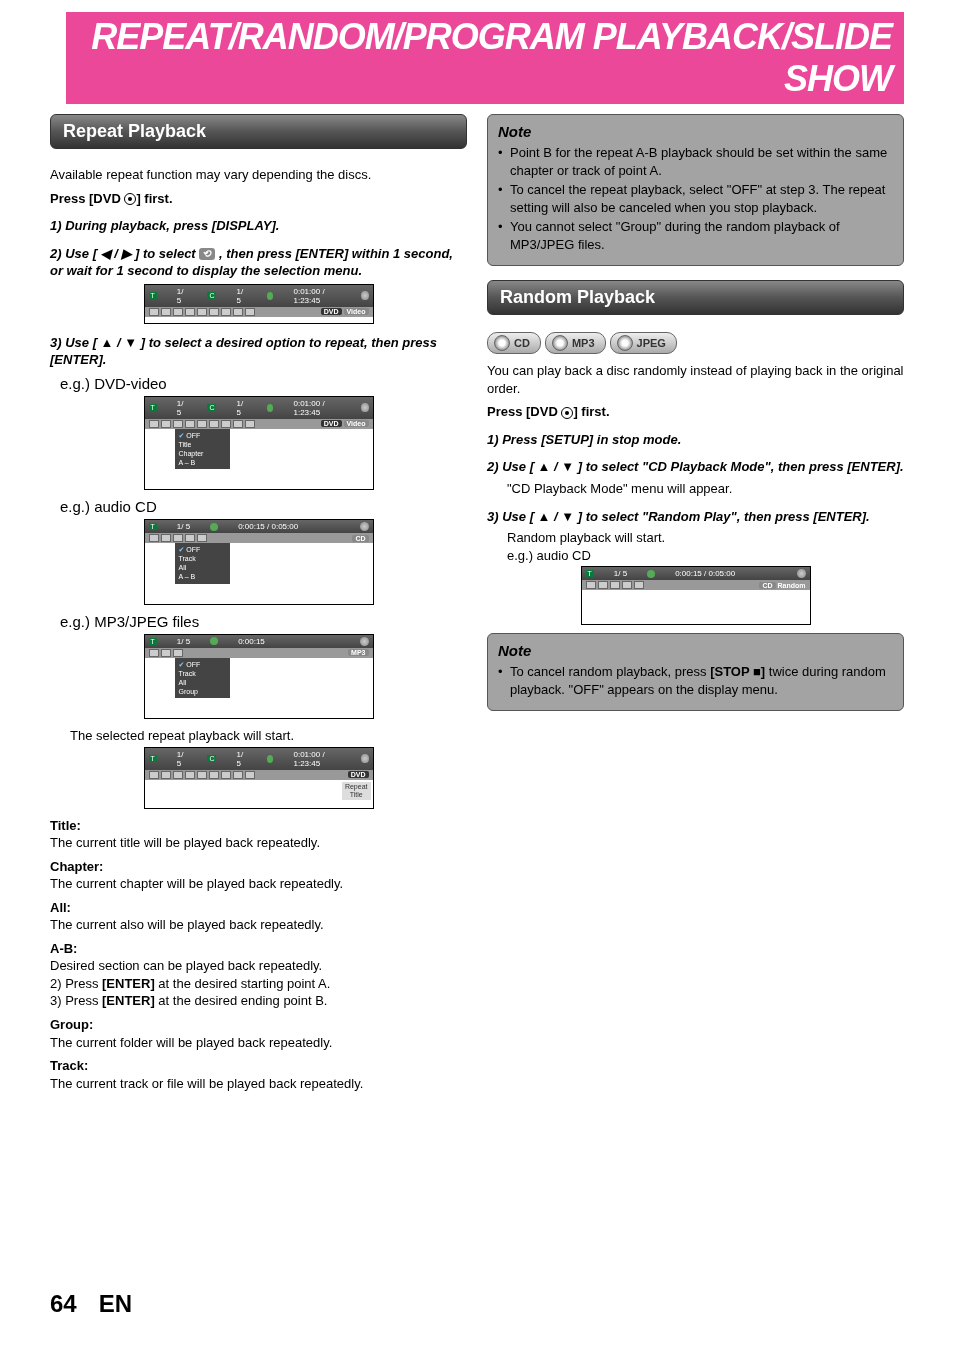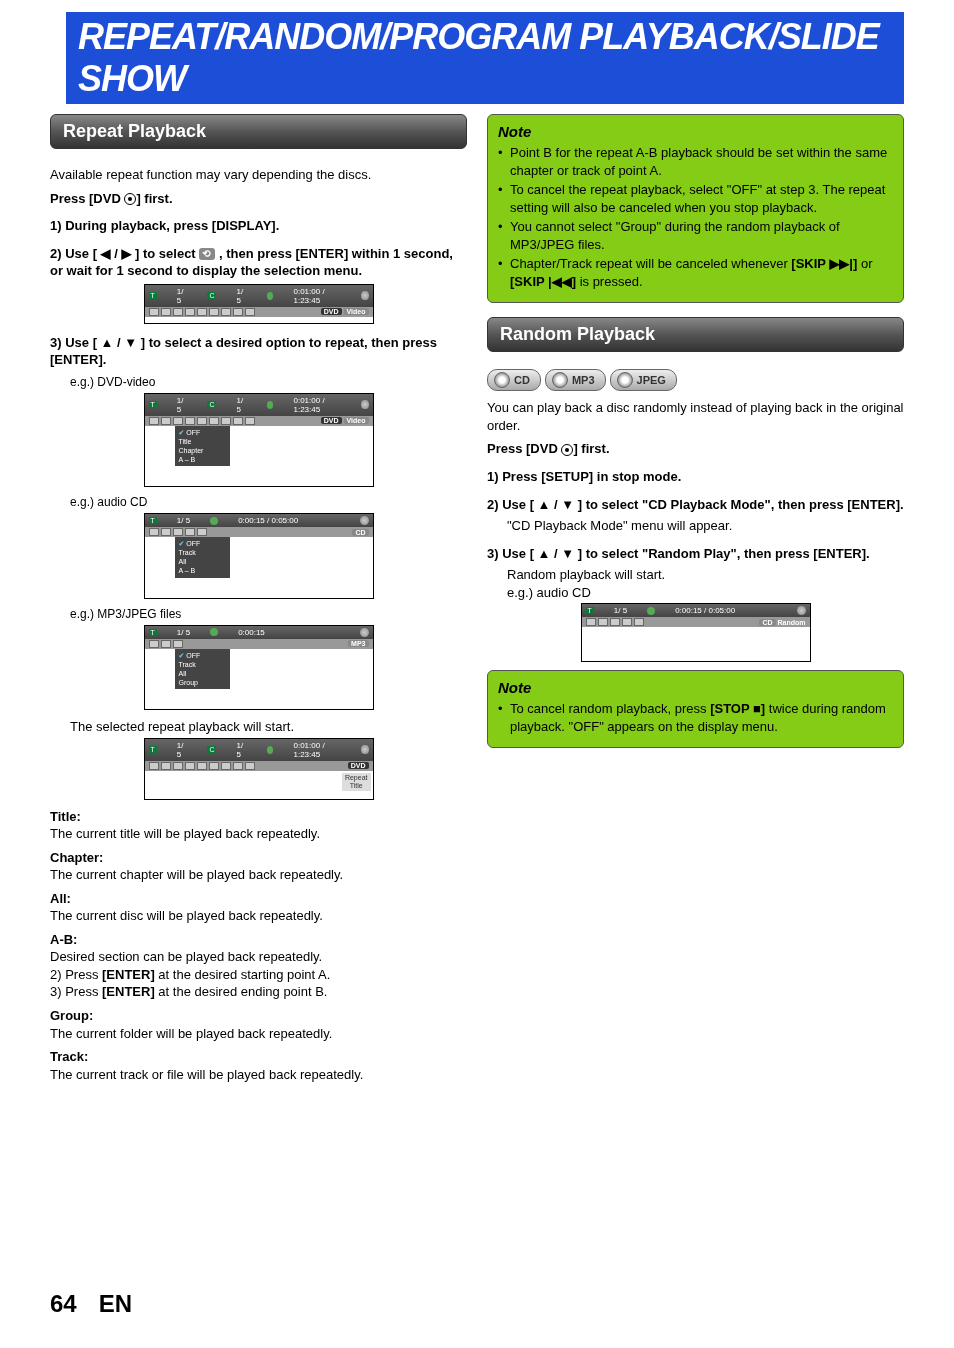--- a/index.html
+++ b/index.html
@@ -11,25 +11,26 @@
       color: #000;
       position: relative;
     }
     .page {
       padding: 0 50px;
     }
     .main-title {
       font-size: 36px;
       font-weight: bold;
       font-style: italic;
-      background: #1d4ed8;
+      background: #ec4899;
       color: #fff;
       padding: 4px 12px;
       margin: 12px 0 10px 16px;
       letter-spacing: -1px;
+      text-align: right;
     }
     .columns {
       display: flex;
       gap: 20px;
     }
     .col {
       flex: 1;
       min-width: 0;
     }
     .section-header {
@@ -46,29 +47,30 @@
       font-size: 13px;
       margin-bottom: 6px;
       line-height: 1.35;
     }
     .bold { font-weight: bold; }
     .step {
       font-size: 13px;
       font-weight: bold;
       margin: 10px 0 4px 0;
       line-height: 1.35;
+      font-style: italic;
     }
     .sub-text {
       font-size: 13px;
       margin-left: 20px;
       line-height: 1.35;
     }
     .eg-label {
-      font-size: 12px;
-      margin: 6px 0 4px 20px;
+      font-size: 15px;
+      margin: 6px 0 4px 10px;
     }
     .osd-box {
       width: 230px;
       border: 1px solid #000;
       margin: 2px auto 8px auto;
       background: #fff;
       font-size: 9px;
       padding-bottom: 20px;
     }
     .osd-bar {
@@ -132,21 +134,21 @@
       display: inline-block;
     }
     .mini-icon {
       width: 10px; height: 8px;
       background: #ccc; border: 1px solid #666;
       display: inline-block;
     }
     .note-box {
       border: 1px solid #555;
       border-radius: 6px;
-      background: #84cc16;
+      background: #a3a3a3;
       padding: 8px 10px 10px 10px;
       margin-bottom: 14px;
       font-size: 13px;
     }
     .note-title {
       font-weight: bold;
       font-style: italic;
       font-size: 15px;
       margin-bottom: 4px;
     }
@@ -402,21 +404,21 @@
       <div class="def-block">
         <div class="def-title">Title:</div>
         <div>The current title will be played back repeatedly.</div>
       </div>
       <div class="def-block">
         <div class="def-title">Chapter:</div>
         <div>The current chapter will be played back repeatedly.</div>
       </div>
       <div class="def-block">
         <div class="def-title">All:</div>
-        <div>The current disc will be played back repeatedly.</div>
+        <div>The current also will be played back repeatedly.</div>
       </div>
       <div class="def-block">
         <div class="def-title">A-B:</div>
         <div>Desired section can be played back repeatedly.</div>
         <div>2) Press <b>[ENTER]</b> at the desired starting point A.</div>
         <div>3) Press <b>[ENTER]</b> at the desired ending point B.</div>
       </div>
       <div class="def-block">
         <div class="def-title">Group:</div>
         <div>The current folder will be played back repeatedly.</div>
@@ -427,21 +429,20 @@
       </div>
     </div>
 
     <div class="col">
       <div class="note-box">
         <div class="note-title">Note</div>
         <ul class="note-list">
           <li>Point B for the repeat A-B playback should be set within the same chapter or track of point A.</li>
           <li>To cancel the repeat playback, select "OFF" at step 3. The repeat setting will also be canceled when you stop playback.</li>
           <li>You cannot select "Group" during the random playback of MP3/JPEG files.</li>
-          <li>Chapter/Track repeat will be canceled whenever <b>[SKIP ▶▶|]</b> or <b>[SKIP |◀◀]</b> is pressed.</li>
         </ul>
       </div>
 
       <div class="section-header">Random Playback</div>
 
       <div class="format-badges">
         <div class="format-badge">
             <span class="disc"></span>
             <span>CD</span>
           </div>

